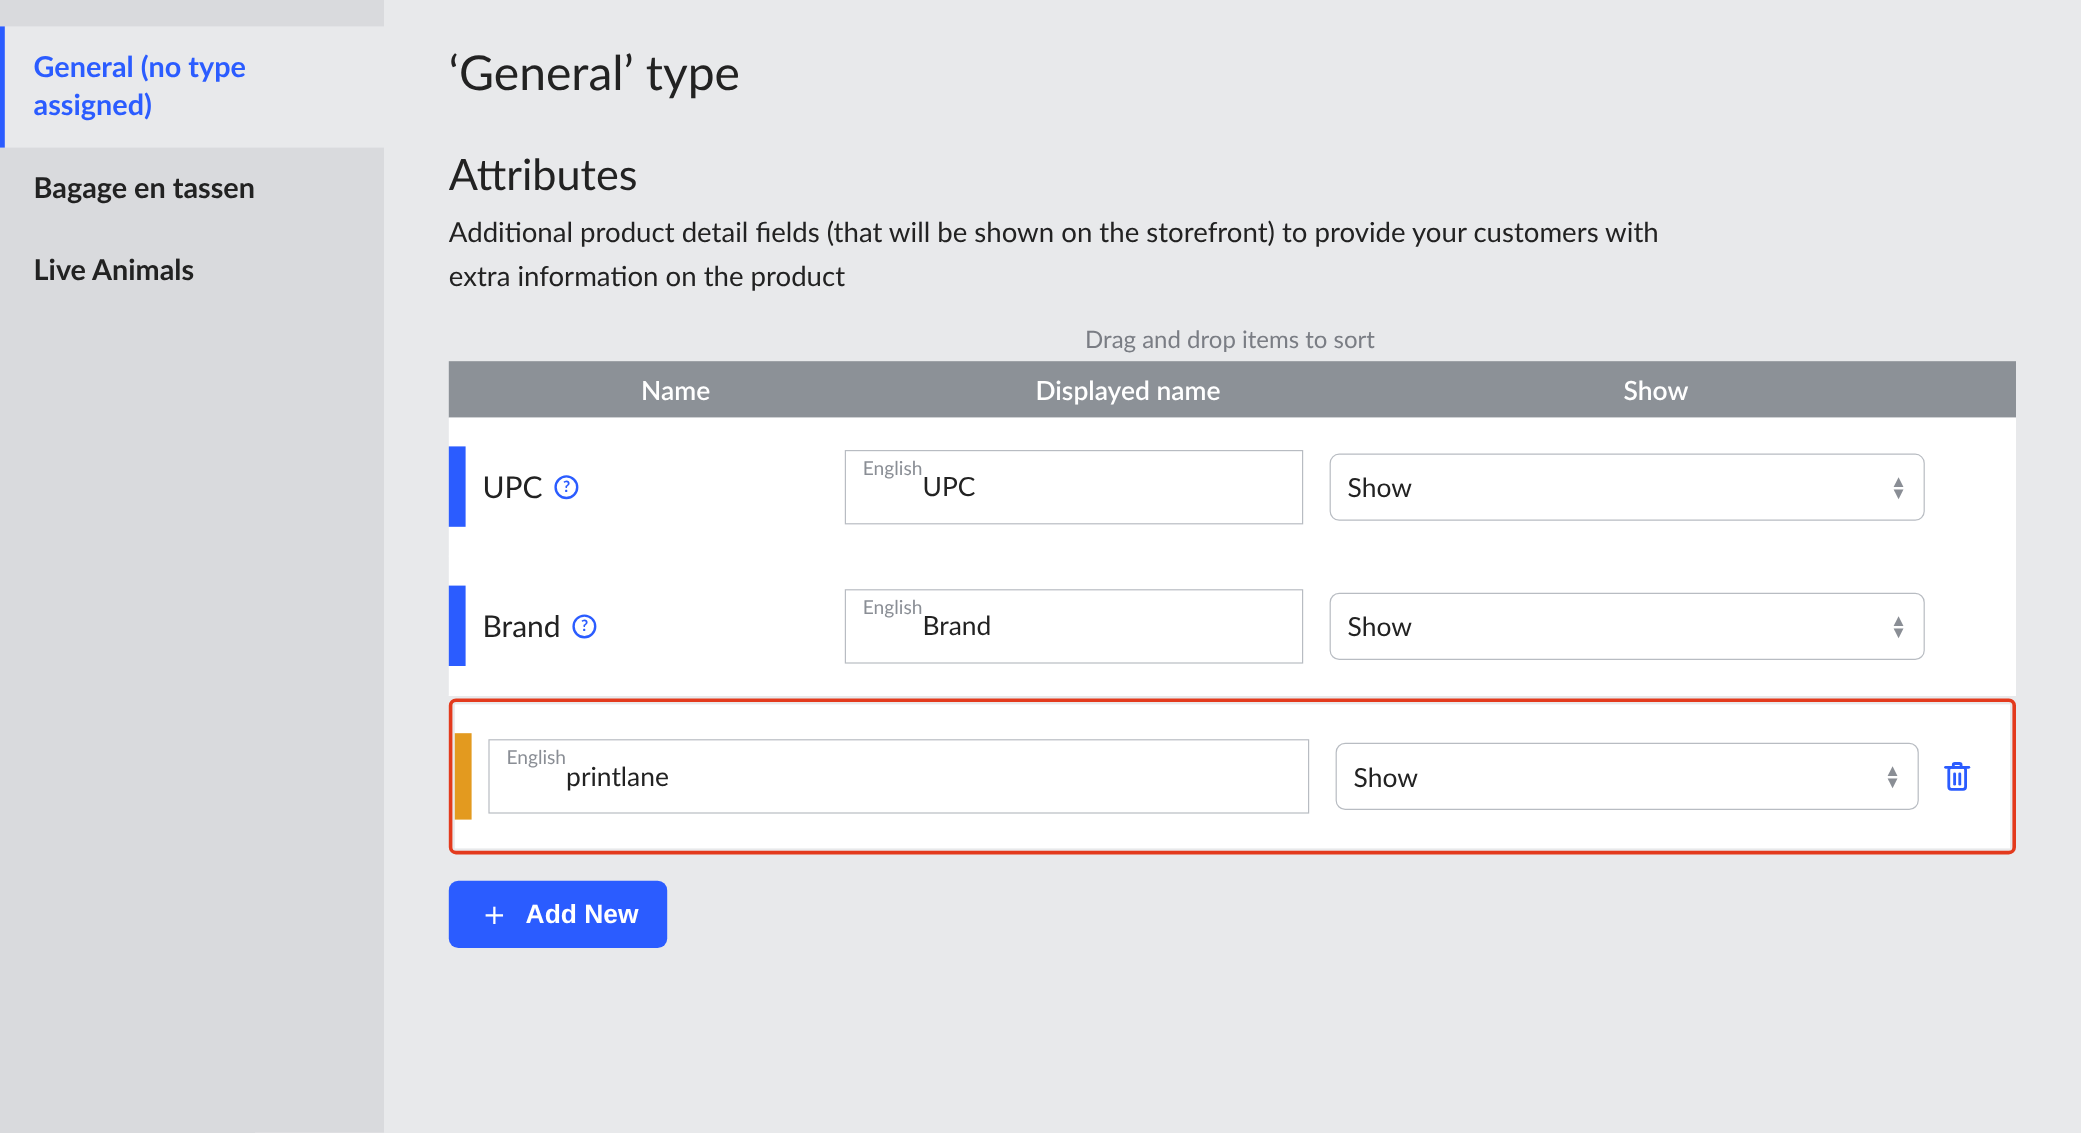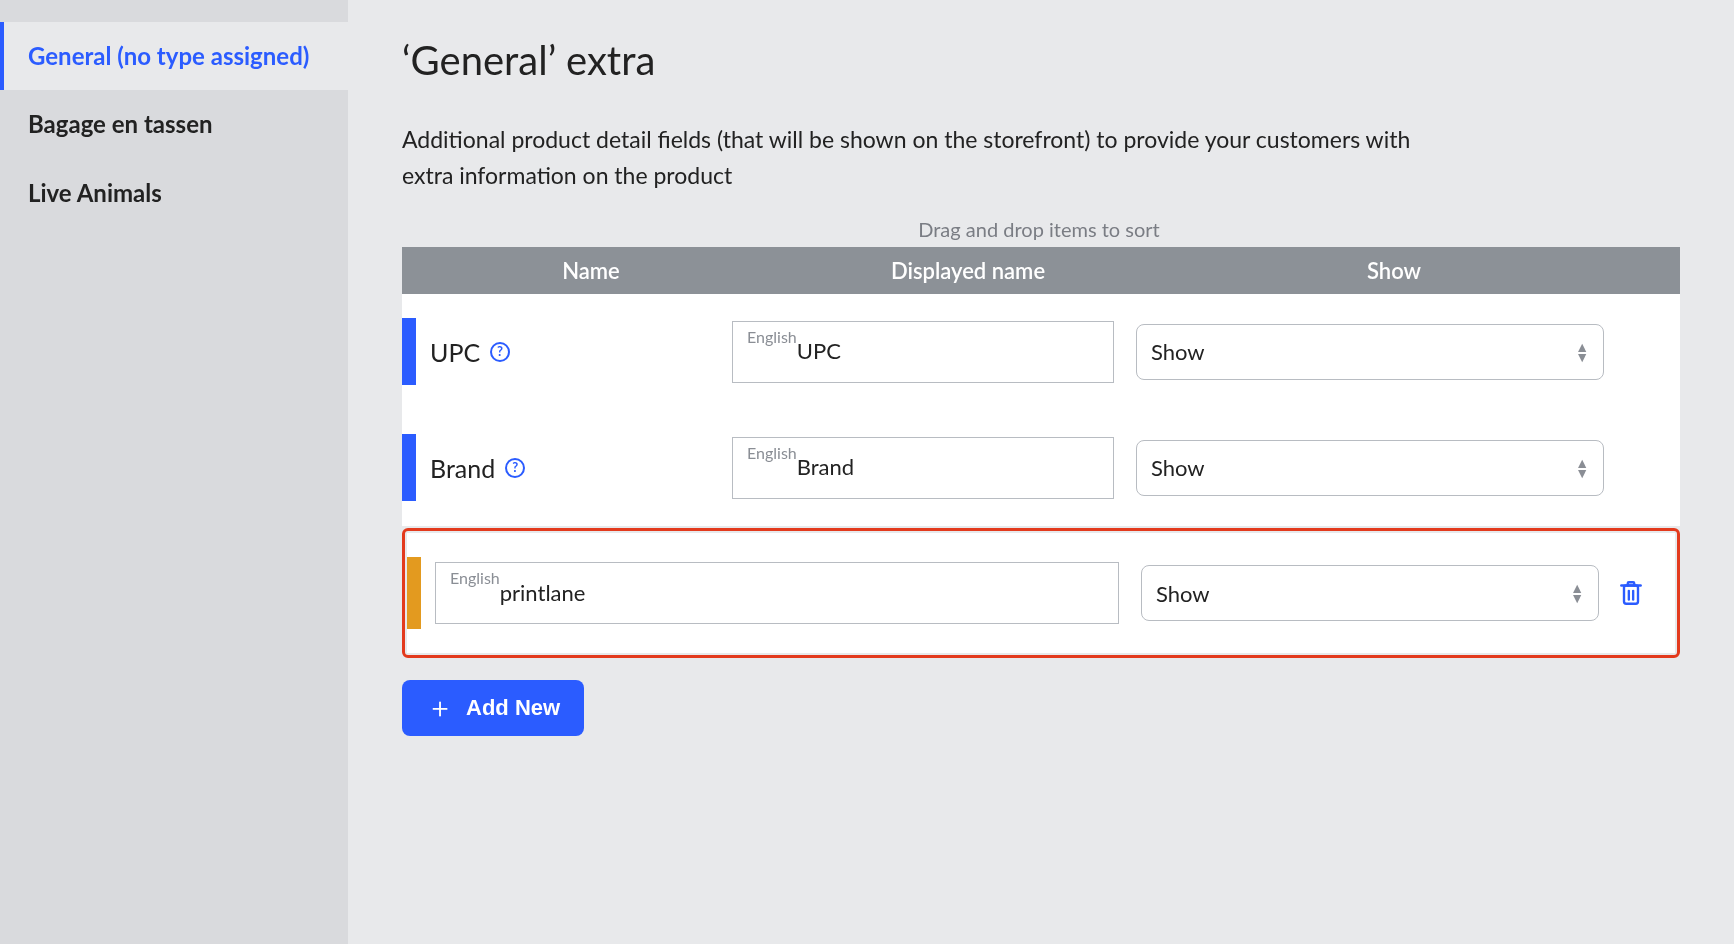--- a/index.html
+++ b/index.html
@@ -8,21 +8,21 @@
     font-family: "Lato", "Helvetica Neue", Arial, sans-serif;
     background: #e8e9eb;
     color: #222;
     font-size: 22px;
   }
   .page {
     display: flex;
     min-height: 100%;
   }
   .sidebar {
-    width: 348px;
+    width: 320px;
     background: #d9dadd;
     padding-top: 22px;
     flex-shrink: 0;
   }
   .sidebar-item {
     padding: 18px 28px 18px 24px;
     font-size: 24px;
     font-weight: 700;
     line-height: 1.35;
     cursor: pointer;
@@ -231,22 +231,23 @@
     </div>
     <div class="sidebar-item">
       <span>Bagage en tassen</span>
     </div>
     <div class="sidebar-item">
       <span>Live Animals</span>
     </div>
   </nav>
 
   <main class="main">
-    <h1 class="page-title">‘General’ extra</h1>
-
+    <h1 class="page-title">‘General’ type</h1>
+
+    <h2 class="section-heading">Attributes</h2>
     <p class="section-desc">Additional product detail fields (that will be shown on the storefront) to provide your customers with extra information on the product</p>
 
     <div class="sort-hint">Drag and drop items to sort</div>
 
     <div class="attr-table-wrap">
       <div class="attr-header">
         <div></div>
         <div class="h-name">Name</div>
         <div class="h-disp">Displayed name</div>
         <div class="h-show">Show</div>

